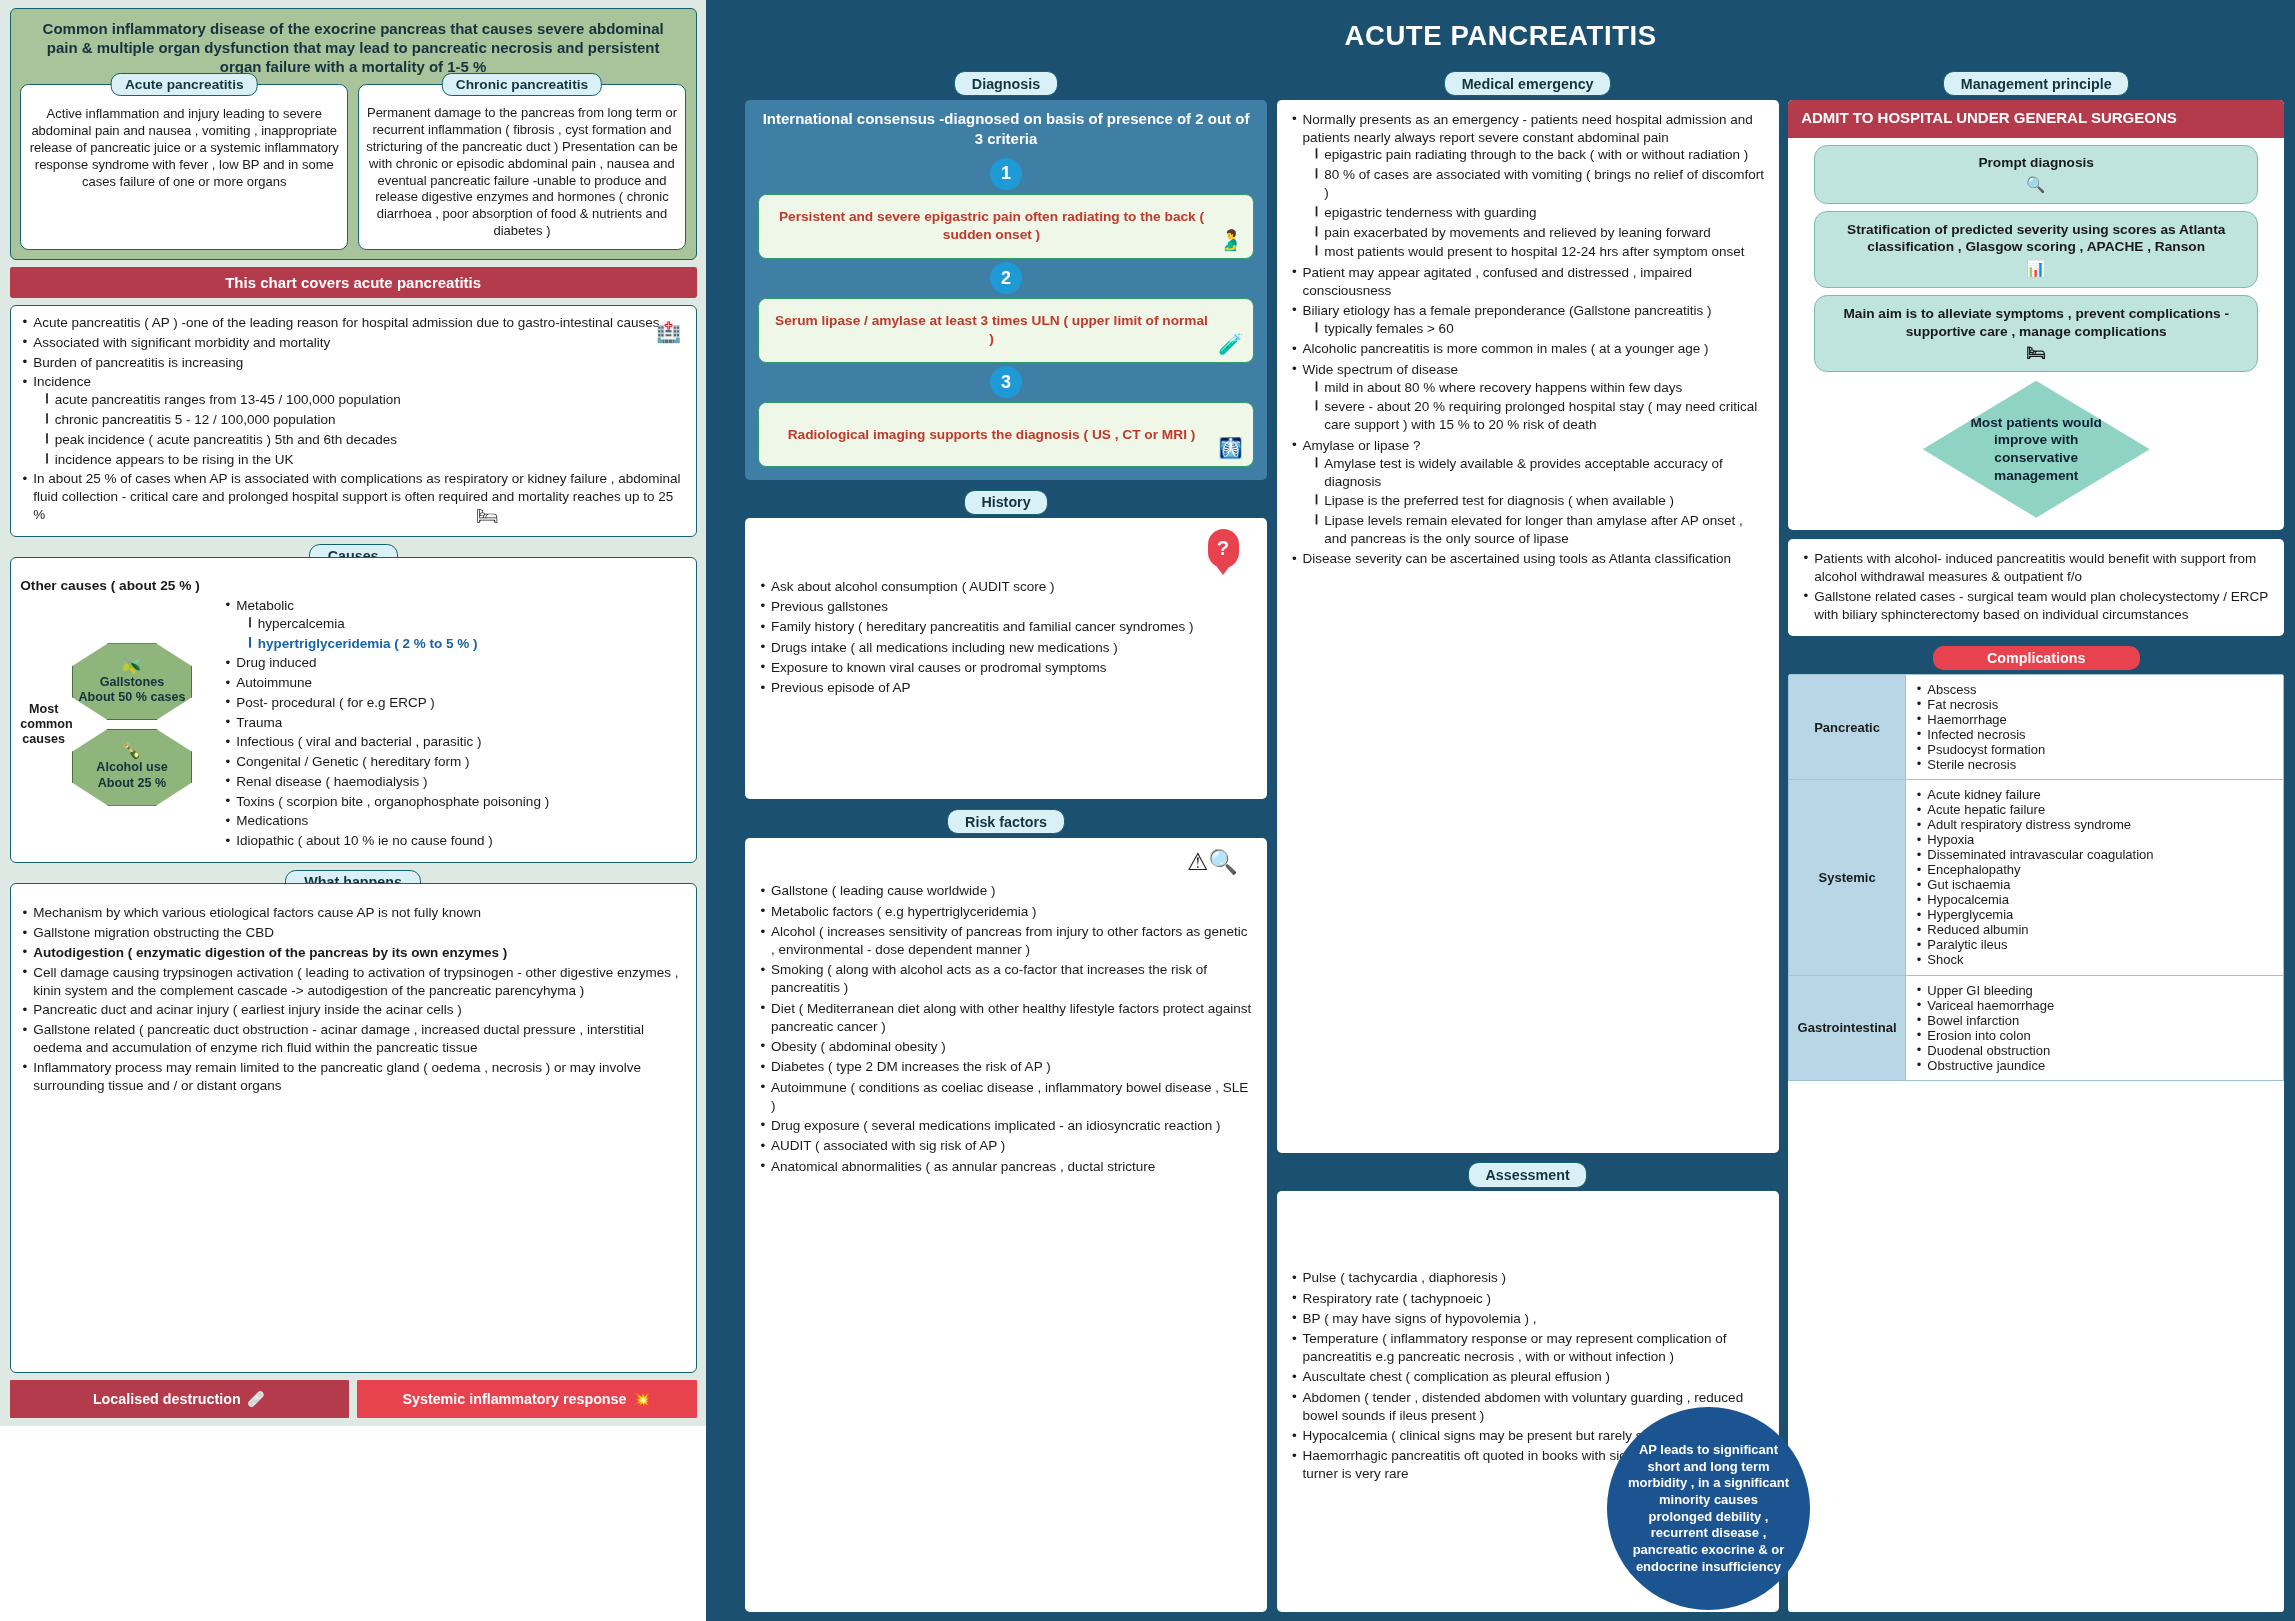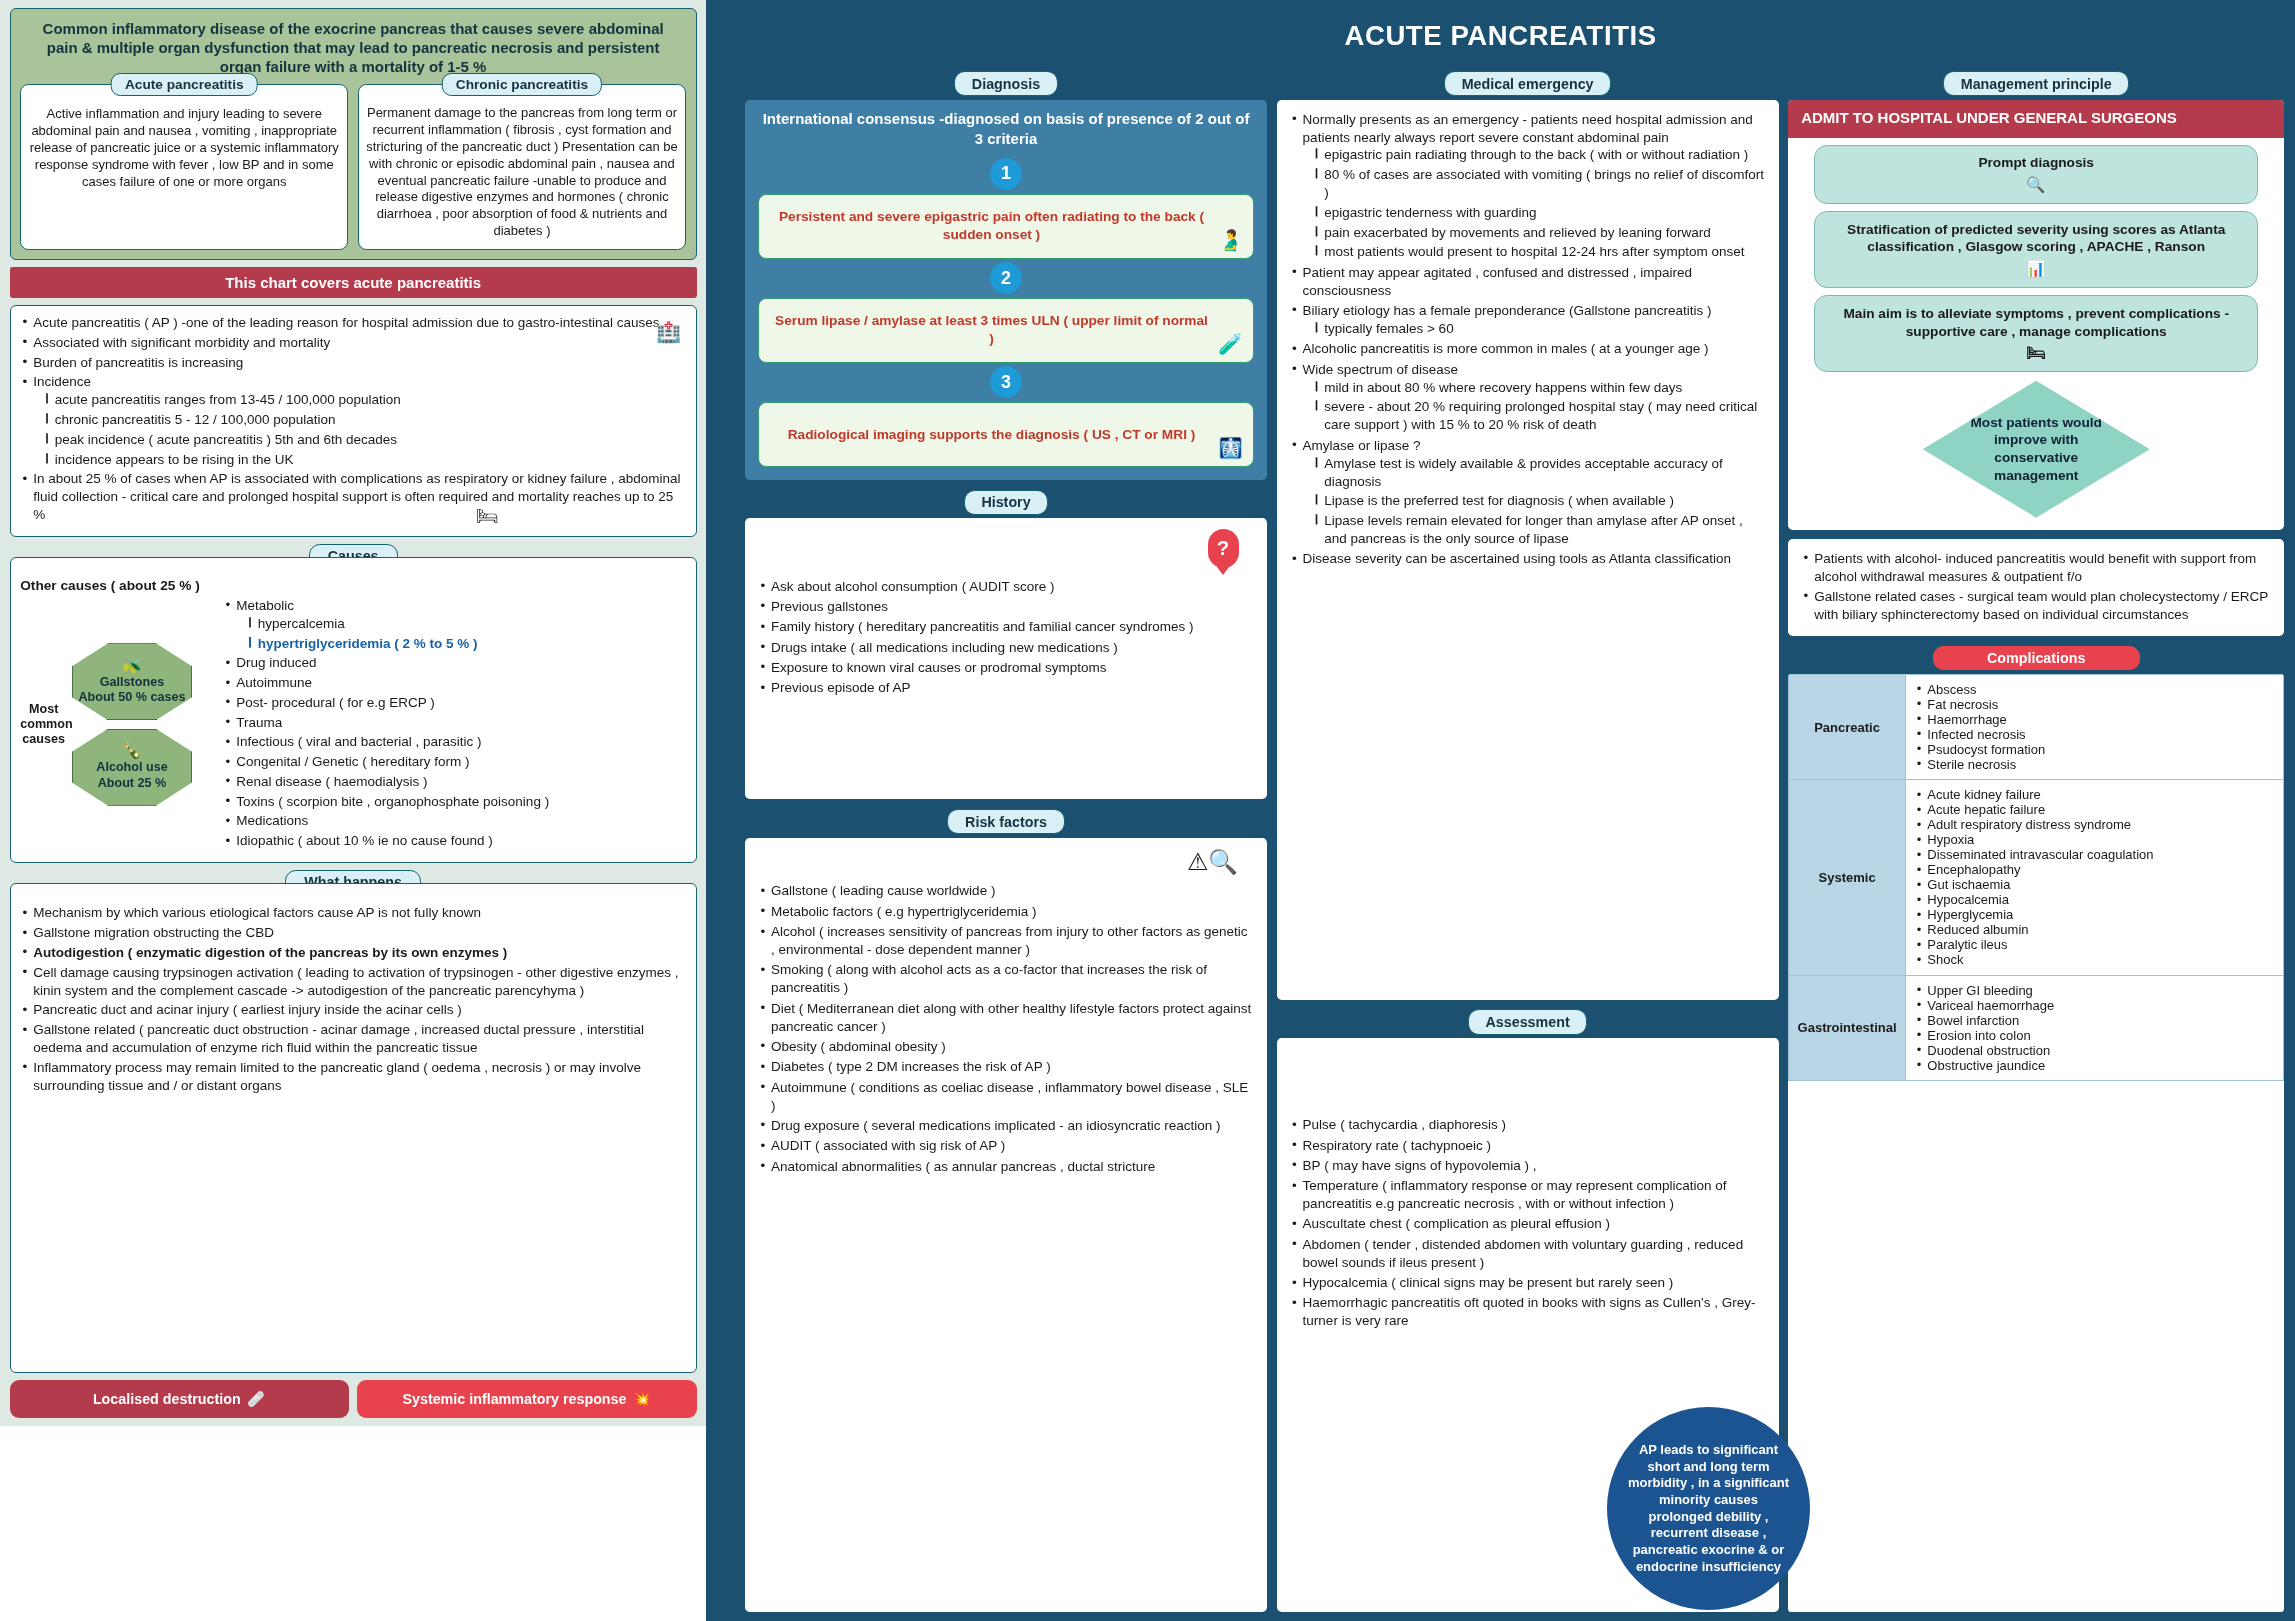--- a/index.html
+++ b/index.html
@@ -80,21 +80,21 @@
     color: #13323d; font-weight: bold; font-size: 12.6px; text-align: center; line-height: 1.22;
   }
   .octagon .ic { font-size: 15.5px; line-height: 1; margin-bottom: 1.2px; }
   .other-causes-title { font-size: 13.7px; font-weight: bold; margin-bottom: 3.6px; }
   .hl-blue { color: #1763a8; font-weight: bold; }
 
   .what-panel { padding: 15.5px 9.6px 8.4px 9.6px; position: relative; }
 
   .bottom-bars { display: flex; gap: 8.4px; }
   .bar-red {
-    flex: 1; background: #b43b4b; color: #fff; border-radius: 9px;
+    flex: 1; background: #b43b4b; color: #fff; border-radius: 1px;
     font-weight: bold; font-size: 14.3px; text-align: right; padding: 10.8px 3.6px;
     display: flex; align-items: center; justify-content: center; gap: 7.2px;
   }
   .bar-red.pink { background: #e8424f; }
 
   
   .right-col { flex: 1; height: 1621px; background: #1b5070; padding: 0; position: relative; }
   .main-title {
     height: 71px; display: flex; align-items: center; justify-content: center;
     color: #ffffff; font-size: 27.5px; font-weight: bold; letter-spacing: 0.6px;
@@ -352,21 +352,21 @@
               <li>AUDIT ( associated with sig risk of AP )</li>
               <li>Anatomical abnormalities ( as annular pancreas , ductal stricture</li>
             </ul>
         </div>
       </div>
 
       <div class="col col2">
         <div class="hdr-center">
           <span class="hdr-pill">Medical emergency</span>
         </div>
-        <div class="plain-card" style="height:900px;">
+        <div class="plain-card" style="height:1053px;">
           <ul class="b bullets" id="emergency-list">
               <li><span>Normally presents as an emergency - patients need hospital admission and patients nearly always report severe constant abdominal pain</span><ul class="sub">
                   <li>epigastric pain radiating through to the back ( with or without radiation )</li>
                   <li>80 % of cases are associated with vomiting ( brings no relief of discomfort )</li>
                   <li>epigastric tenderness with guarding</li>
                   <li>pain exacerbated by movements and relieved by leaning forward</li>
                   <li>most patients would present to hospital 12-24 hrs after symptom onset</li>
                 </ul></li>
               <li><span>Patient may appear agitated , confused and distressed , impaired consciousness</span></li>
               <li><span>Biliary etiology has a female preponderance (Gallstone pancreatitis )</span><ul class="sub">

